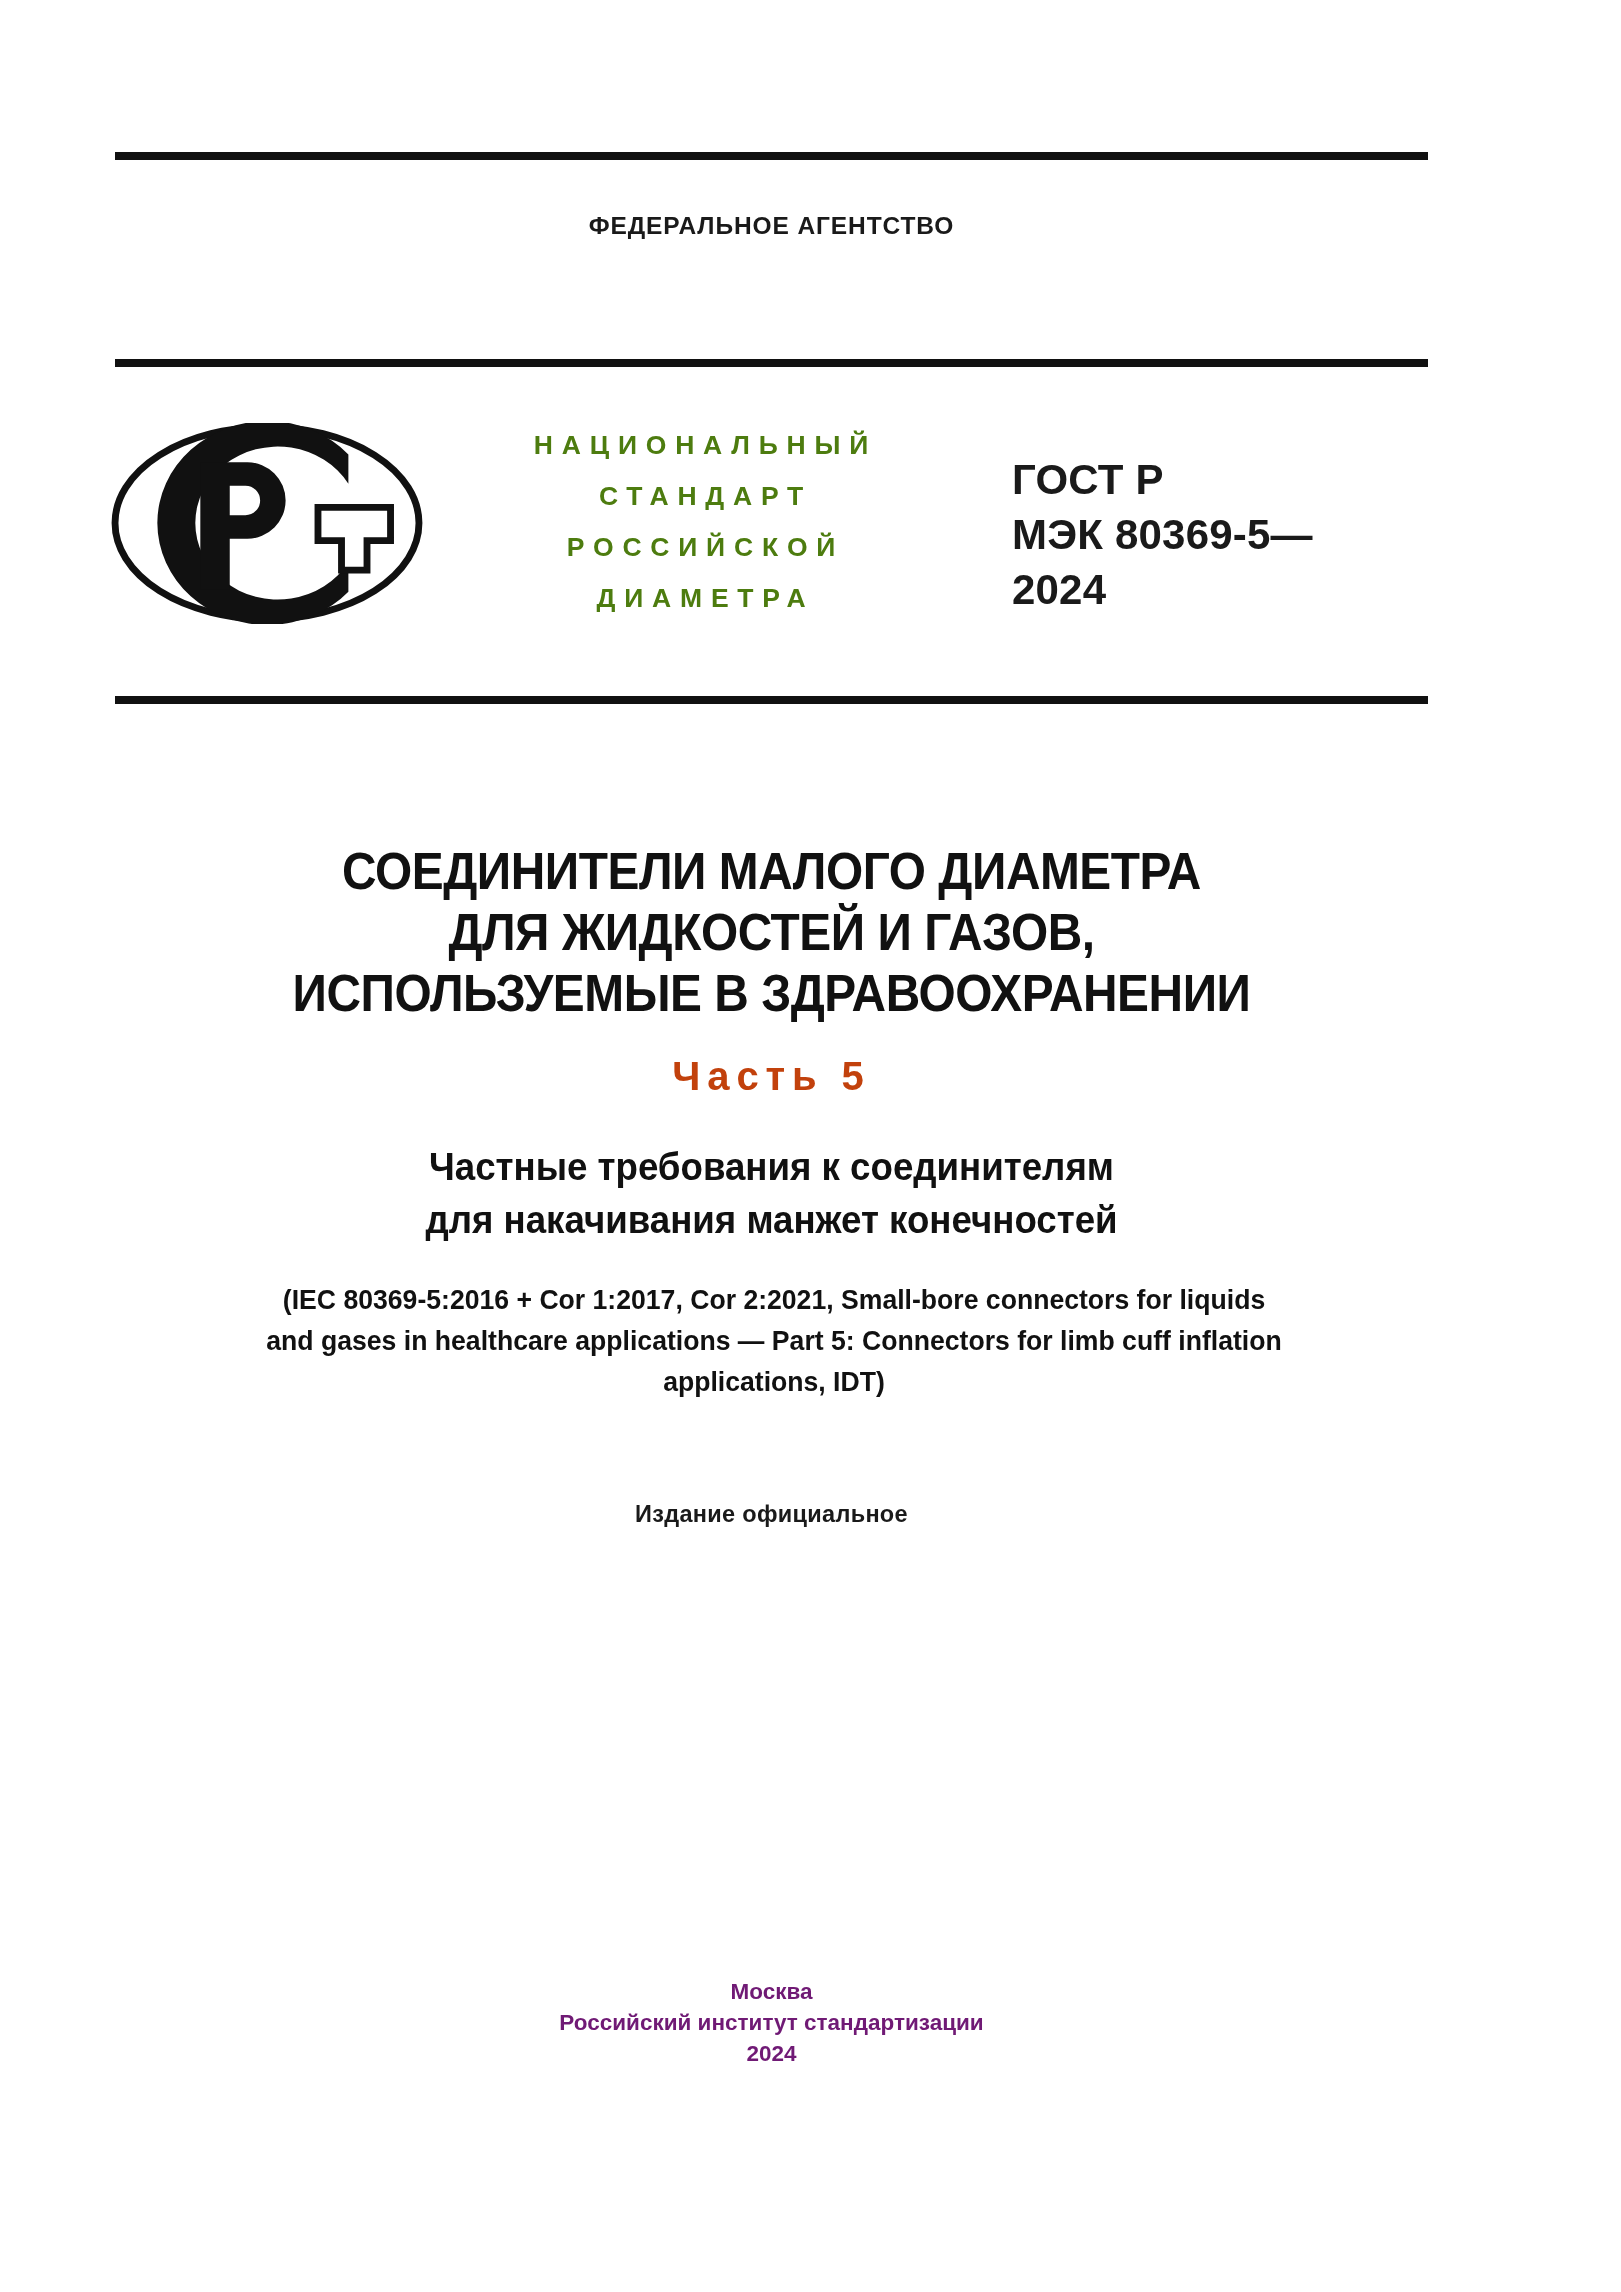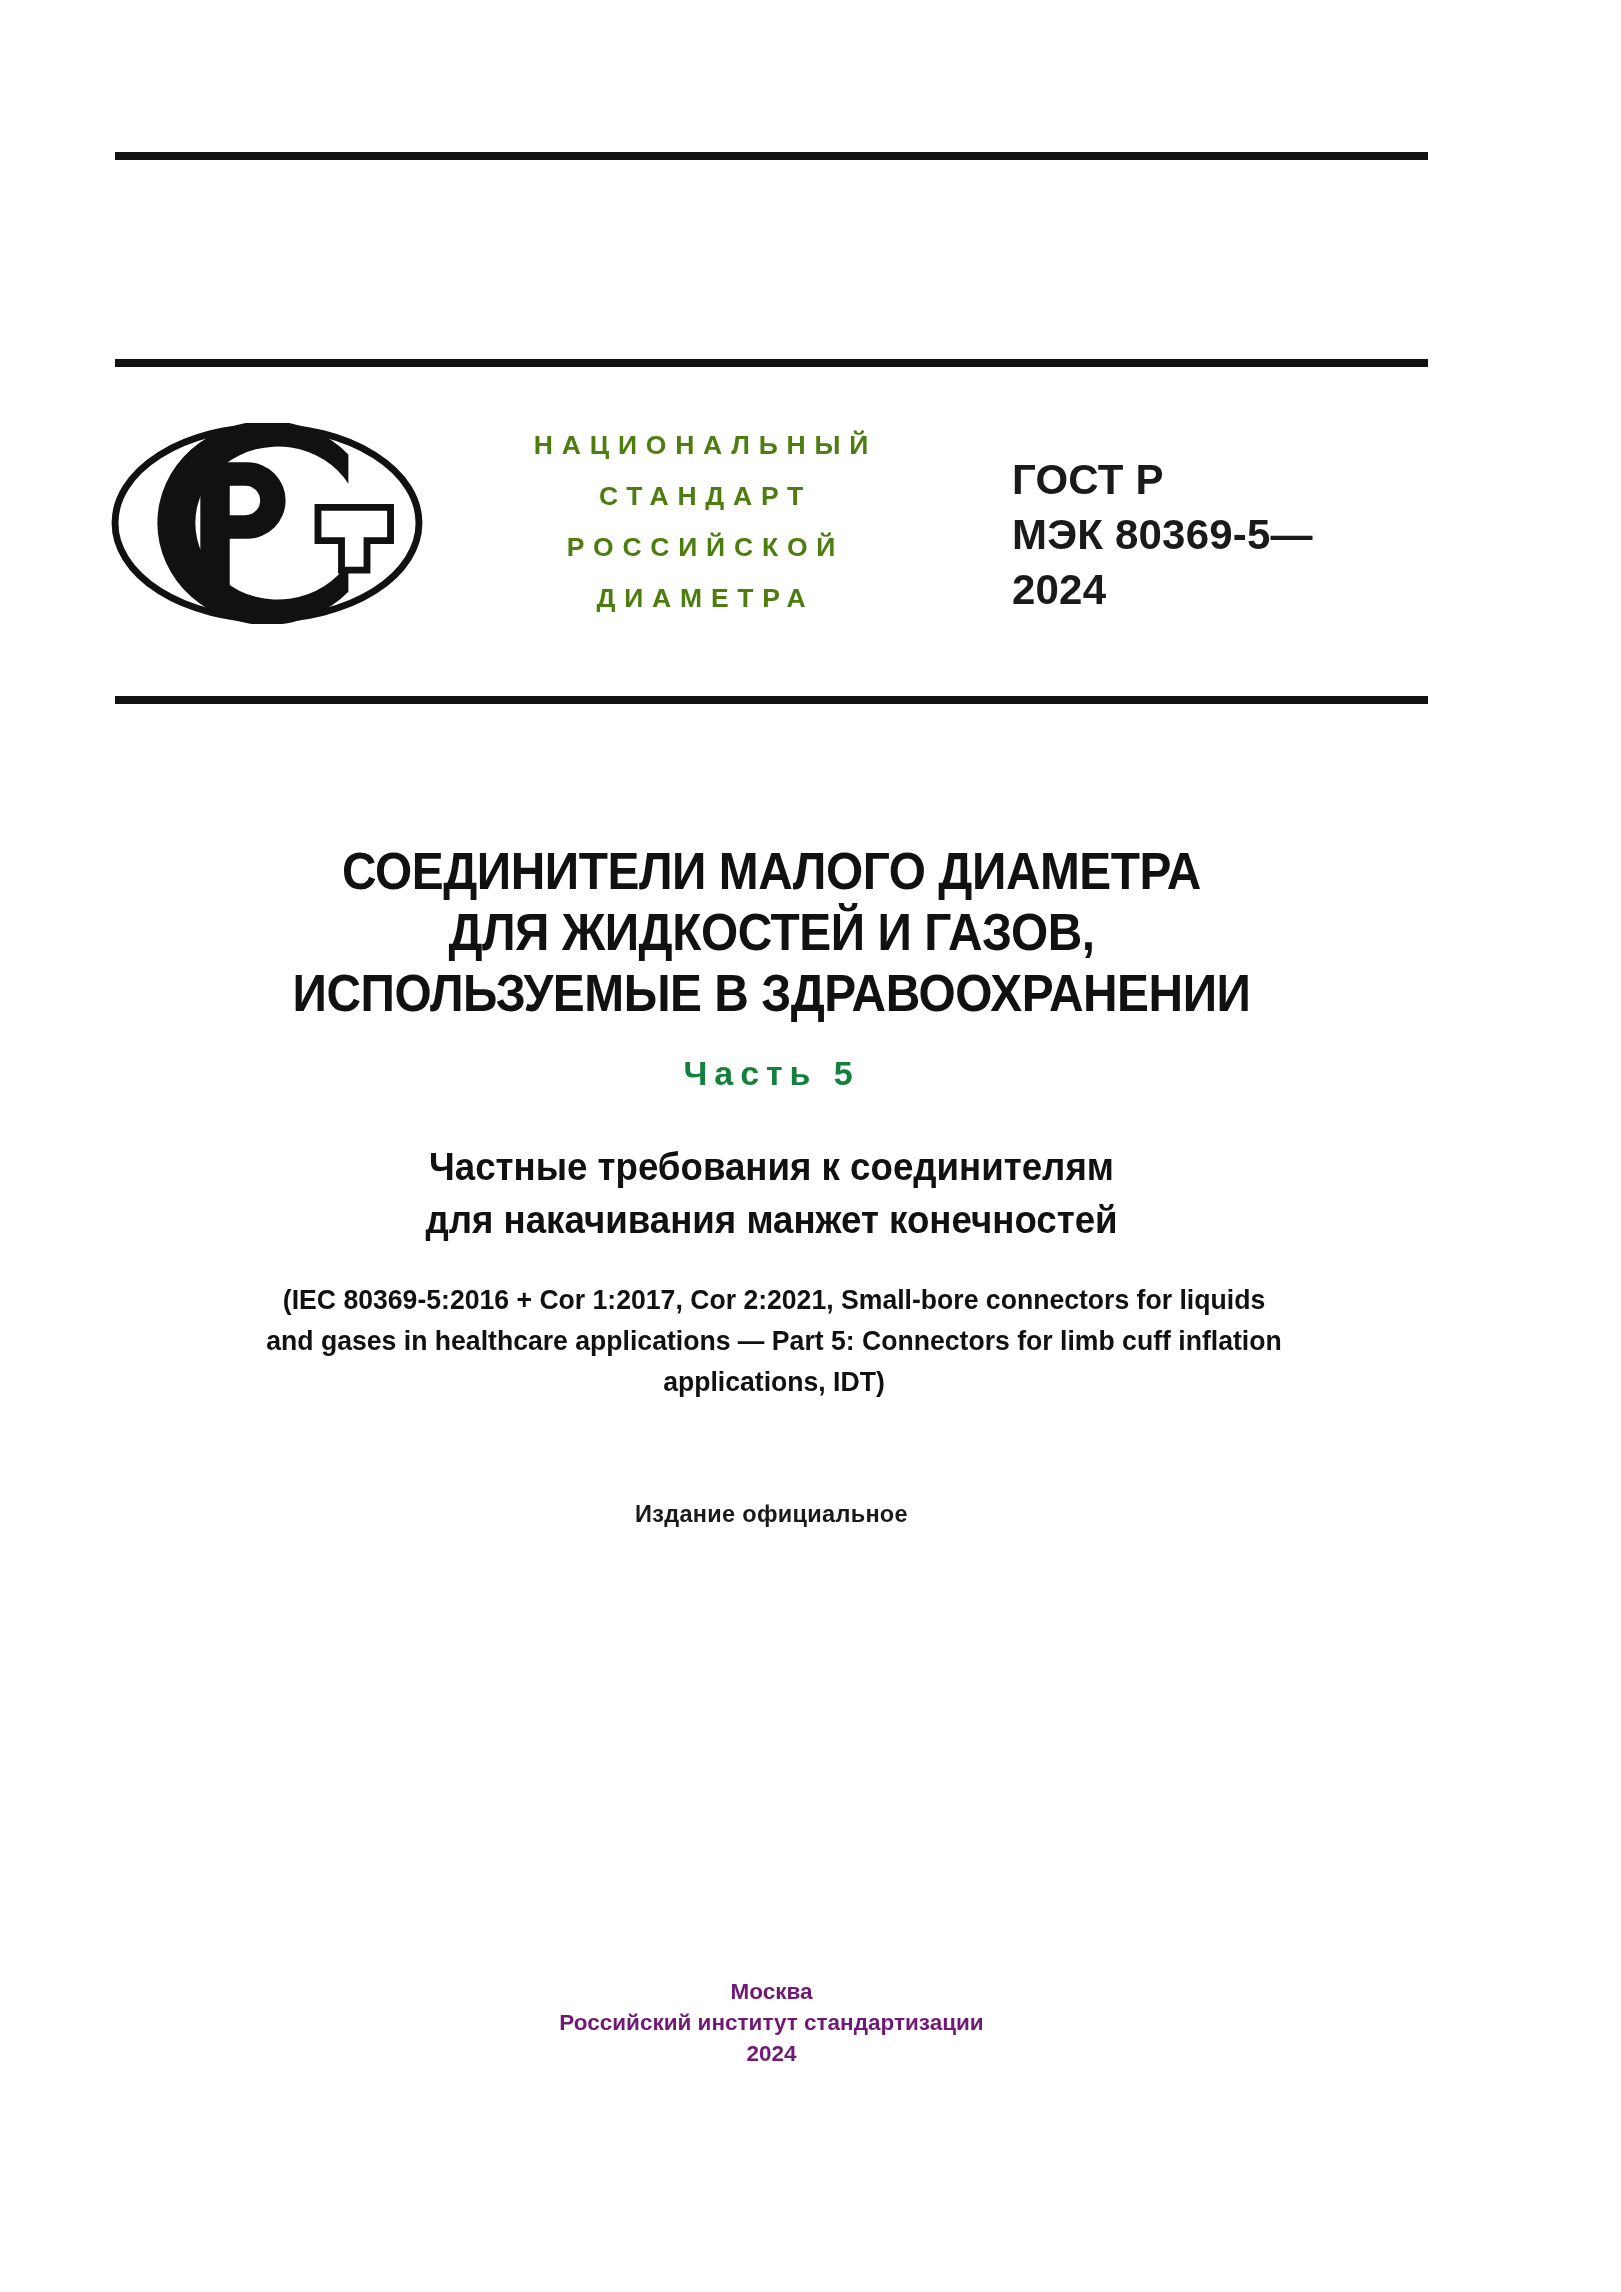--- a/index.html
+++ b/index.html
@@ -112,24 +112,24 @@
   }
   .title { top: 841px; }
   .title div { white-space: nowrap; }
 
   .part {
     position: absolute;
     left: 115px;
     top: 1054px;
     width: 1313px;
     text-align: center;
-    font-size: 34px;
+    font-size: 40px;
     font-weight: bold;
     letter-spacing: 6.9px;
-    color: #15803d;
+    color: #c2410c;
   }
 
   .subtitle {
     position: absolute;
     left: 115px;
     top: 1140px;
     width: 1313px;
     text-align: center;
     font-family: "Liberation Sans Narrow", "Liberation Sans", sans-serif;
     font-weight: bold;
@@ -181,20 +181,21 @@
   }
   .footer div { white-space: nowrap; }
 </style>
 </head>
 <body>
 
 <div class="page">
 
   <div class="rule rule-top"></div>
 
+  <div class="agency agency-line1">ФЕДЕРАЛЬНОЕ АГЕНТСТВО</div>
 
   <div class="rule rule-mid"></div>
 
   <div class="emblem">
     <svg viewBox="0 0 320 205" xmlns="http://www.w3.org/2000/svg" aria-hidden="true">
 
       <ellipse cx="160" cy="102" rx="155" ry="98" fill="none" stroke="#111111" stroke-width="7"></ellipse>
 
       <path d="M 243 62
                A 84 78 0 1 0 243 142

